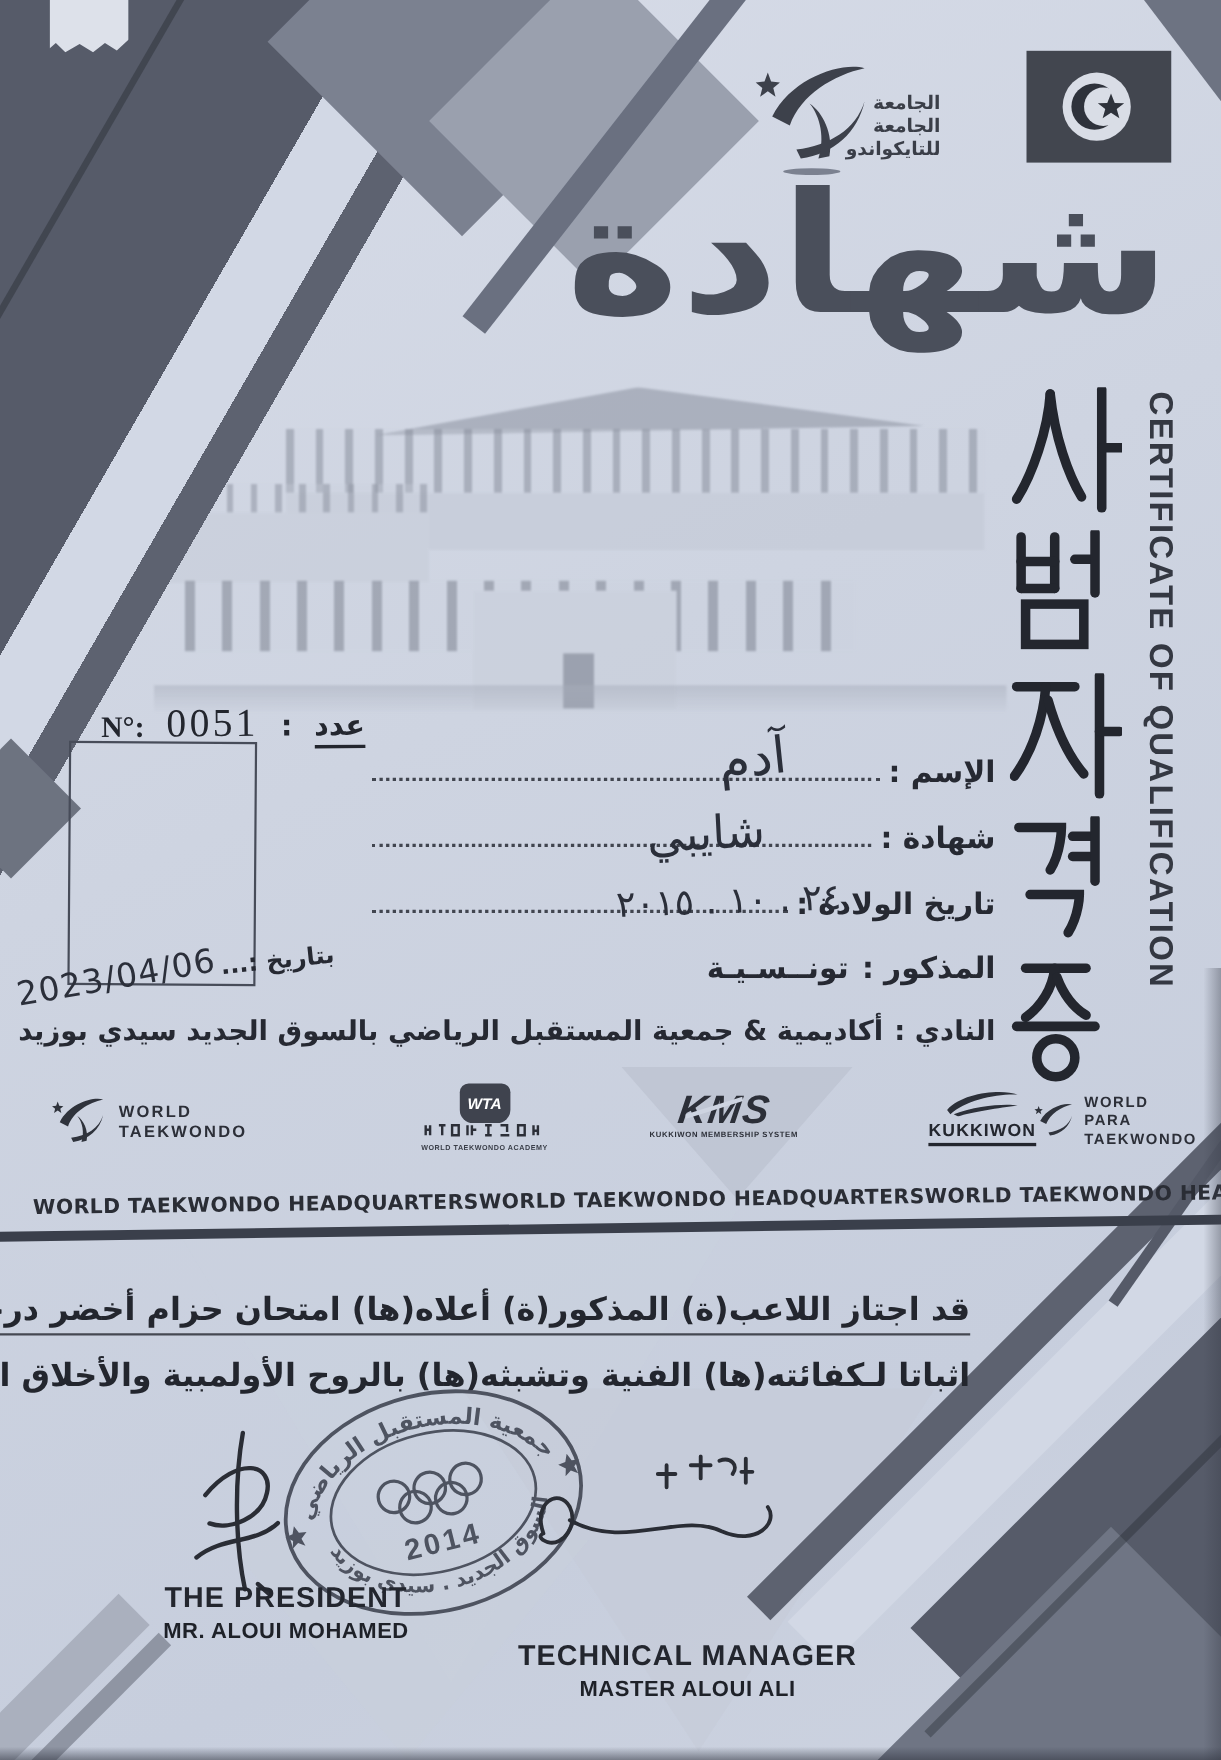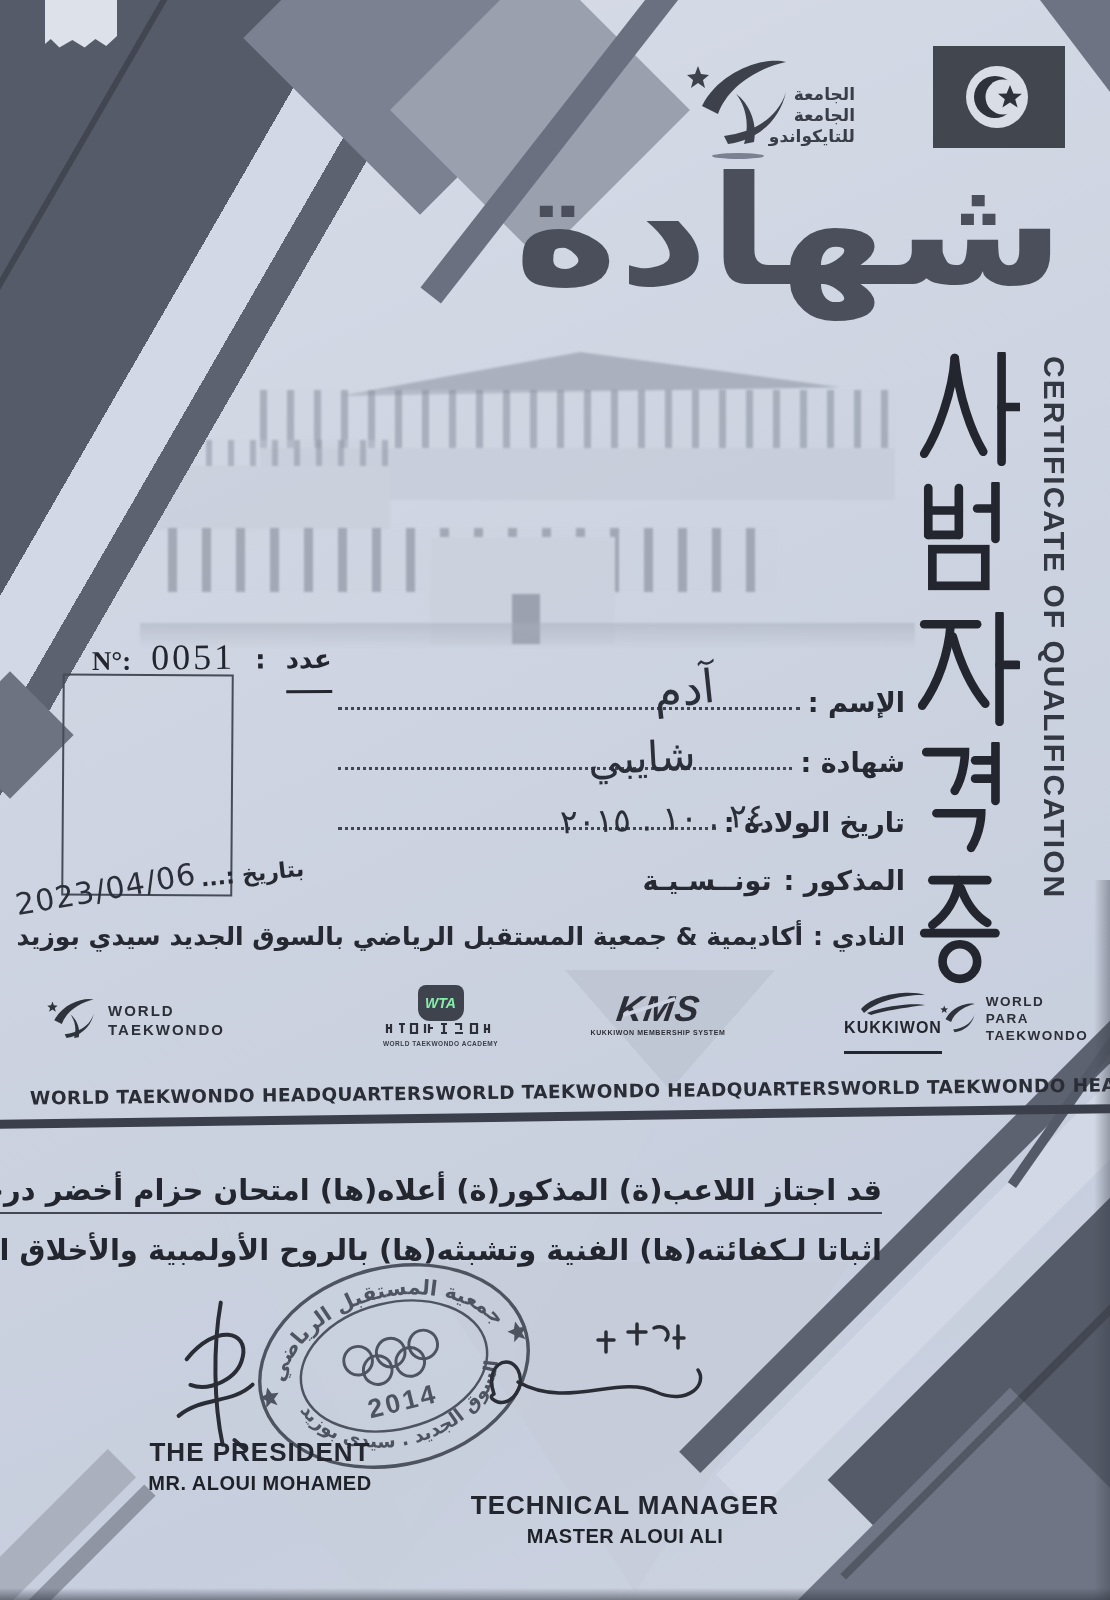--- a/index.html
+++ b/index.html
@@ -68,21 +68,21 @@
   .korean-col svg{display:block;}
   .kstroke{stroke:#23262e;stroke-width:8.5;fill:none;stroke-linecap:round;}
   .title-en{left:1037px;top:356px;height:640px;z-index:3;writing-mode:vertical-lr;
     font-weight:700;font-size:30px;letter-spacing:2px;color:#343842;white-space:nowrap;}
 
   
   .serial{left:92px;top:636px;z-index:3;display:flex;align-items:baseline;gap:20px;transform:rotate(-0.5deg);}
   .ser-no{font-size:27px;font-weight:700;color:#23262e;}
   .ser-val{font-size:36px;letter-spacing:3px;color:#23262e;}
   .ser-colon{font-size:26px;font-weight:700;color:#23262e;}
-  .ser-ar{font-size:26px;font-weight:700;color:#23262e;border-bottom:3px solid #23262e;padding-bottom:16px;}
+  .ser-ar{font-size:26px;font-weight:700;color:#23262e;border-bottom:3px solid #23262e;padding-bottom:2px;}
   .photo-box{left:62px;top:674px;width:167px;height:218px;border:2.5px solid #474c59;z-index:3;transform:rotate(.4deg);}
 
   
   .frow{position:absolute;display:flex;direction:rtl;align-items:flex-end;z-index:3;
     font-weight:700;font-size:27px;color:#262932;}
   .frow .lbl{white-space:nowrap;}
   .dots{flex:1;border-bottom:3.5px dotted #41454f;margin:0 8px 8px 8px;min-width:40px;}
   .hand{font-weight:400;color:#2b2f3a;z-index:4;}
   .row-name{top:668px;left:330px;right:205px;height:50px;}
   .hv-name{position:absolute;right:190px;bottom:2px;font-size:46px;transform:rotate(-6deg);}
@@ -95,29 +95,29 @@
   .date-group{left:14px;top:866px;z-index:4;display:flex;align-items:center;gap:4px;transform:rotate(-6deg);}
   .date-group .lbl{font-size:22px;font-weight:700;color:#262932;direction:rtl;white-space:nowrap;}
   .hv-date{font-size:30px;font-weight:500;transform:rotate(-4deg);letter-spacing:1px;}
 
   
   .logos{left:0;top:985px;width:1110px;height:70px;z-index:3;}
   .logo-wt{position:absolute;left:44px;top:8px;display:flex;gap:10px;align-items:center;}
   .logo-txt2{font-weight:800;font-size:15px;letter-spacing:2px;line-height:19px;color:#2c2f38;}
   .logo-wta{position:absolute;left:378px;top:0;width:125px;text-align:center;}
   .wta-emblem{margin:0 auto;width:46px;height:36px;background:#3f434e;border-radius:8px 8px 12px 12px;
-    color:#86efac;font-style:italic;font-weight:700;font-size:14px;line-height:36px;}
+    color:#ffffff;font-style:italic;font-weight:700;font-size:14px;line-height:36px;}
   .wta-latin{font-size:6.5px;font-weight:700;letter-spacing:.5px;color:#3a3e48;margin-top:1px;}
   .logo-kms{position:absolute;left:588px;top:6px;width:140px;text-align:center;}
   .kms-big{font-weight:900;font-style:italic;font-size:36px;line-height:36px;color:#2c2f38;letter-spacing:1px;
     transform:skewX(-8deg);display:inline-block;position:relative;}
   .kms-big::after{content:"";position:absolute;left:6px;top:14px;width:52px;height:4px;background:#ced4e1;transform:rotate(-18deg);}
   .kms-sub{font-size:7px;font-weight:700;letter-spacing:.6px;color:#2c2f38;margin-top:2px;}
   .logo-kkw{position:absolute;left:838px;top:4px;width:110px;text-align:center;}
-  .kkw-txt{font-weight:800;font-size:16px;letter-spacing:1px;color:#23262e;border-bottom:3px solid #23262e;padding-bottom:14px;display:inline-block;}
+  .kkw-txt{font-weight:800;font-size:16px;letter-spacing:1px;color:#23262e;border-bottom:3px solid #23262e;padding-bottom:1px;display:inline-block;}
   .logo-para{position:absolute;left:938px;top:8px;display:flex;gap:8px;align-items:center;}
   .logo-txt3{font-weight:800;font-size:13.5px;letter-spacing:1.5px;line-height:17px;color:#2c2f38;}
 
   .hq-row{left:30px;top:1082px;width:918px;display:flex;justify-content:space-between;z-index:3;
     font-weight:800;font-size:18.5px;letter-spacing:.4px;color:#2a2d35;transform:rotate(-0.7deg);white-space:nowrap;}
   .hq-bar{left:-4px;top:1112px;width:1120px;height:9px;background:#3a3f4b;z-index:3;transform:rotate(-0.8deg);}
 
   
   .body-text{left:28px;right:228px;top:1160px;z-index:3;text-align:right;direction:rtl;
     font-weight:700;font-size:29px;line-height:60px;color:#23262e;white-space:nowrap;}

